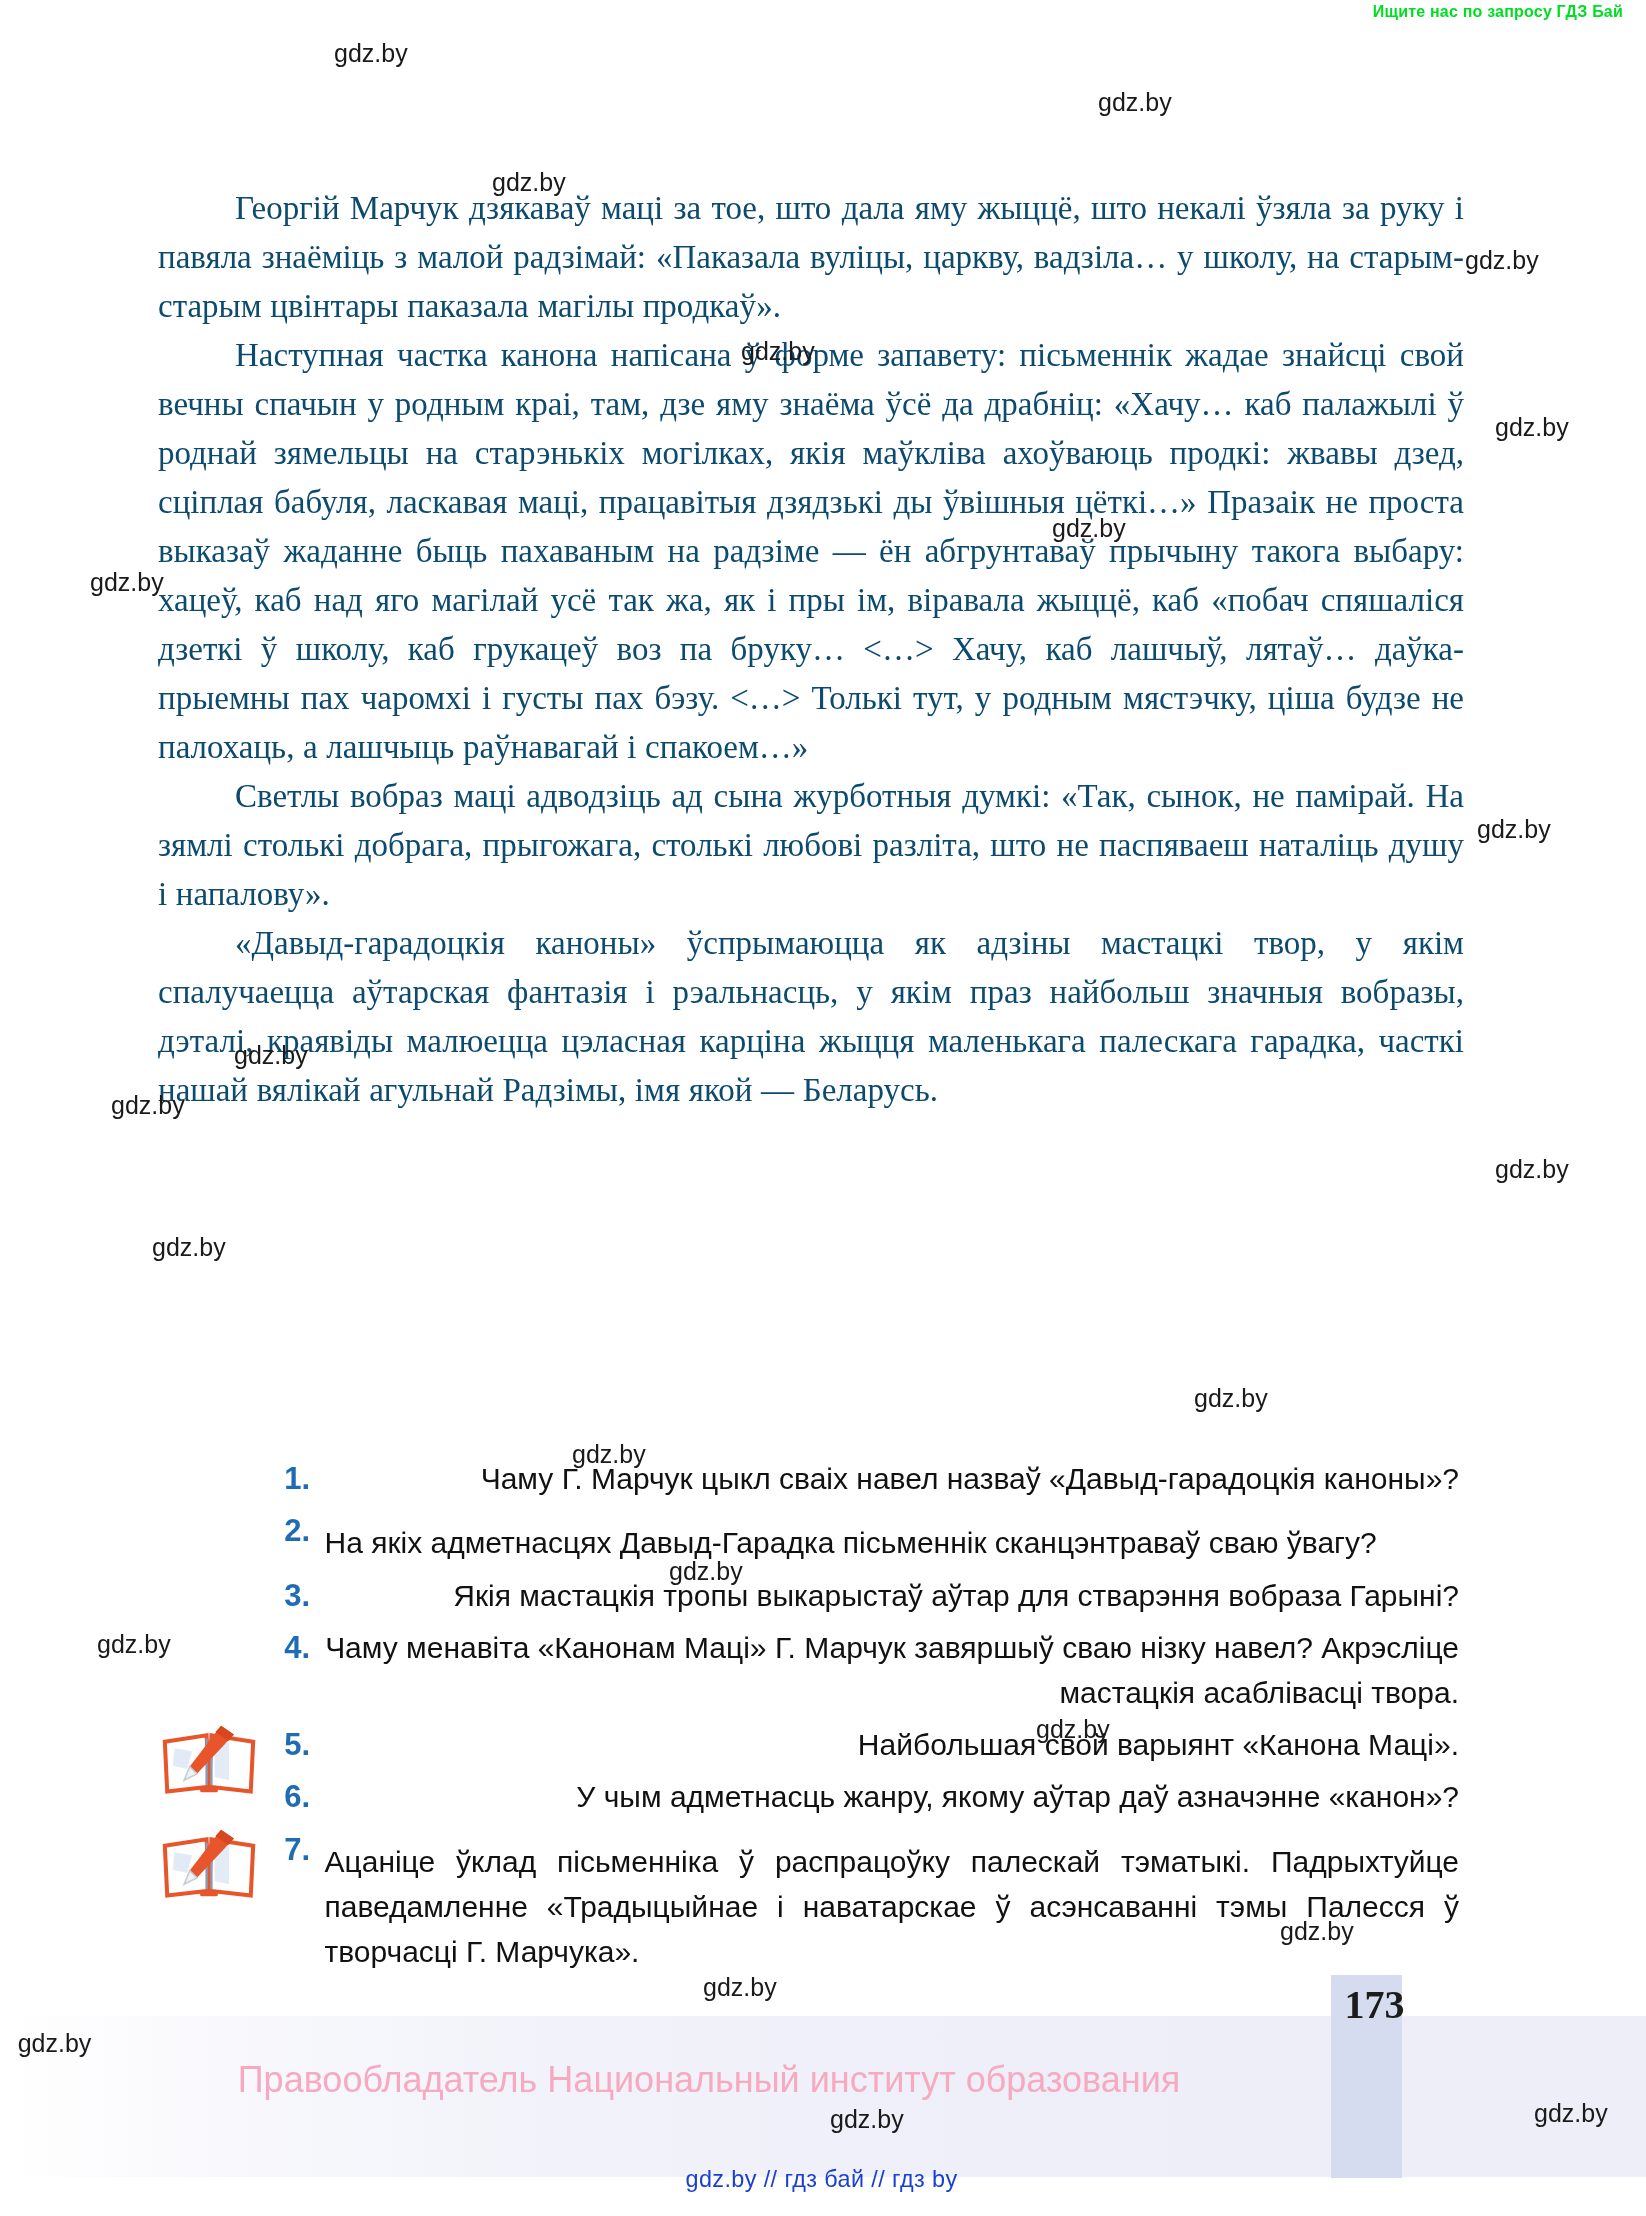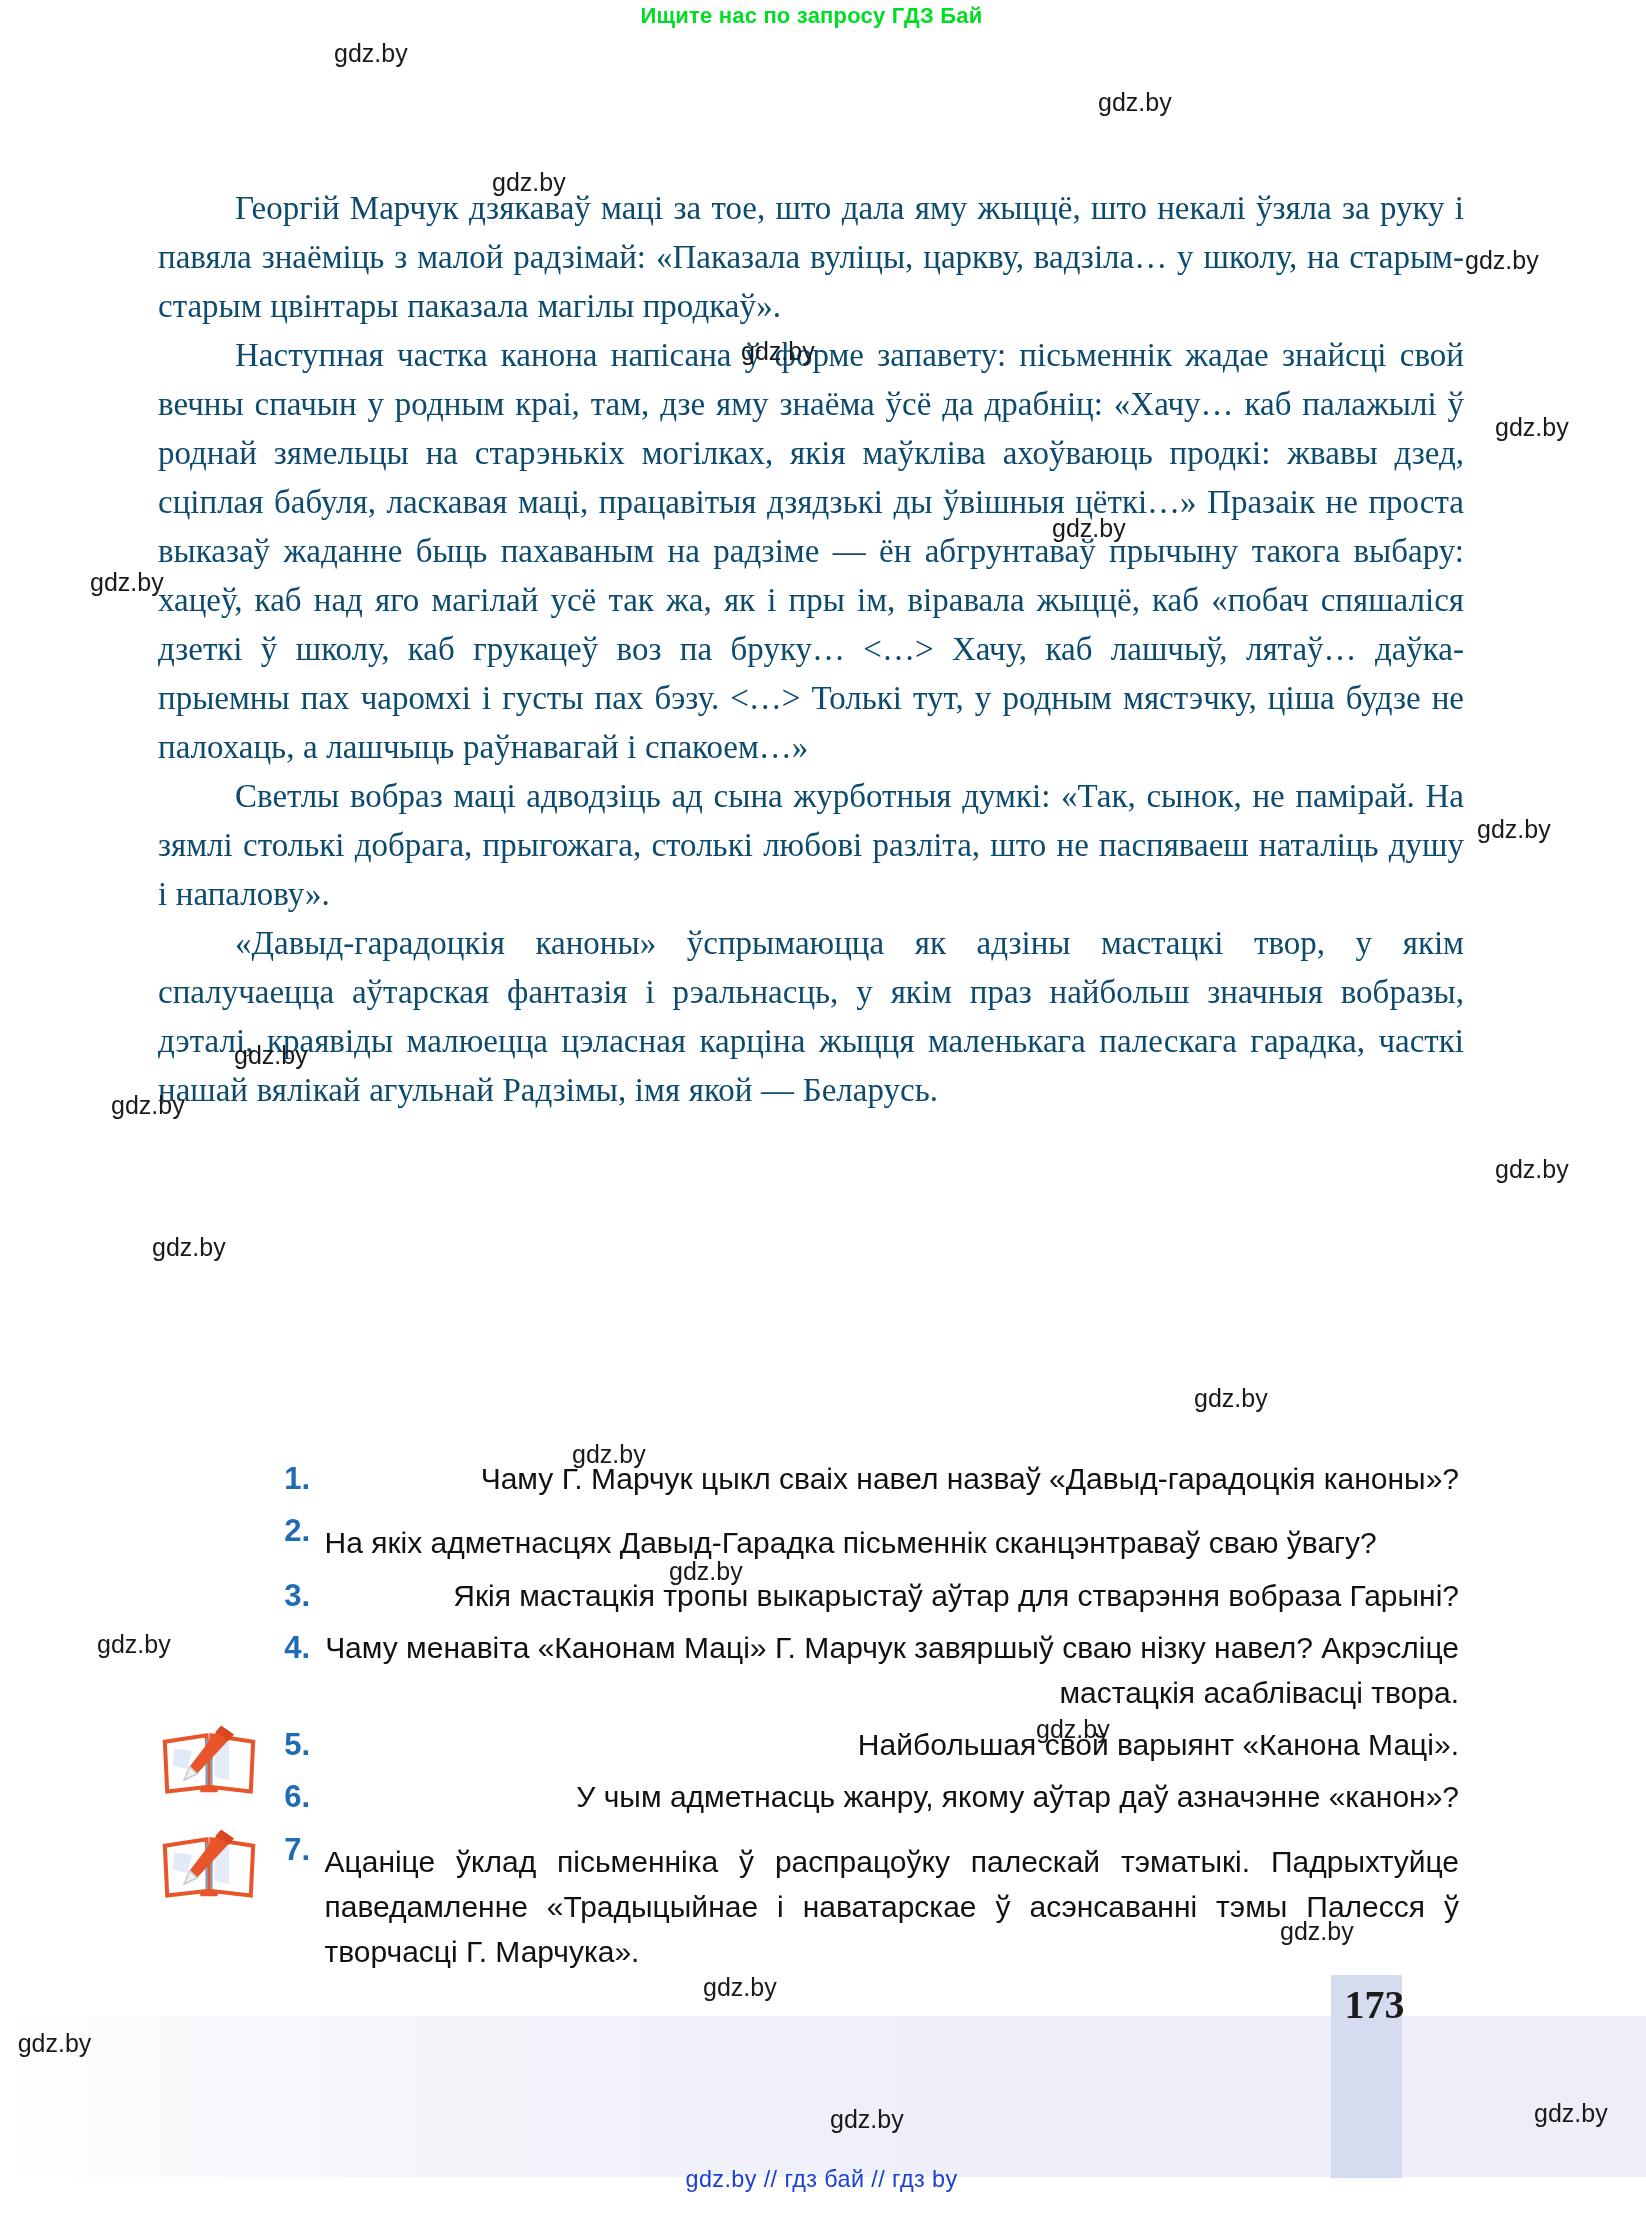--- a/index.html
+++ b/index.html
@@ -16,23 +16,23 @@
     overflow: hidden;
     font-family: "Liberation Serif", "DejaVu Serif", serif;
   }
 
   
   .promo-banner {
     position: absolute;
     top: 3.2px;
     left: 0;
     width: 1623px;
-    text-align: center;
-    font-family: "Liberation Sans", sans-serif;
-    font-size: 22px;
+    text-align: right;
+    font-family: "Liberation Sans", sans-serif;
+    font-size: 16px;
     font-weight: 700;
     color: #00dd22;
     letter-spacing: 0.2px;
   }
 
   
   .content {
     position: absolute;
     left: 158px;
     top: 184px;
@@ -233,20 +233,21 @@
       </svg>
       <span class="q-num">7.</span>
       <span class="q-text">Ацаніце ўклад пісьменніка ў распрацоўку палескай тэматыкі. Падрыхтуйце паведамленне «Традыцыйнае і наватарскае ў асэнсаванні тэмы Палесся ў творчасці Г. Марчука».</span>
     </div>
 
   </div>
 
   <div class="footer-band"></div>
   <div class="page-number-box"></div>
   <div class="page-number">173</div>
+  <div class="copyright-watermark">Правообладатель Национальный институт образования</div>
   <div class="bottom-links">gdz.by  //  гдз бай  //  гдз by</div>
 
   <div id="watermark-layer">
       <div class="wm" style="left: 334px; top: 39px; font-size: 25px;">gdz.by</div>
       <div class="wm" style="left: 1098px; top: 88px; font-size: 25px;">gdz.by</div>
       <div class="wm" style="left: 492px; top: 168px; font-size: 25px;">gdz.by</div>
       <div class="wm" style="left: 1465px; top: 246px; font-size: 25px;">gdz.by</div>
       <div class="wm" style="left: 741px; top: 337px; font-size: 25px;">gdz.by</div>
       <div class="wm" style="left: 1495px; top: 413px; font-size: 25px;">gdz.by</div>
       <div class="wm" style="left: 1052px; top: 514px; font-size: 25px;">gdz.by</div>

